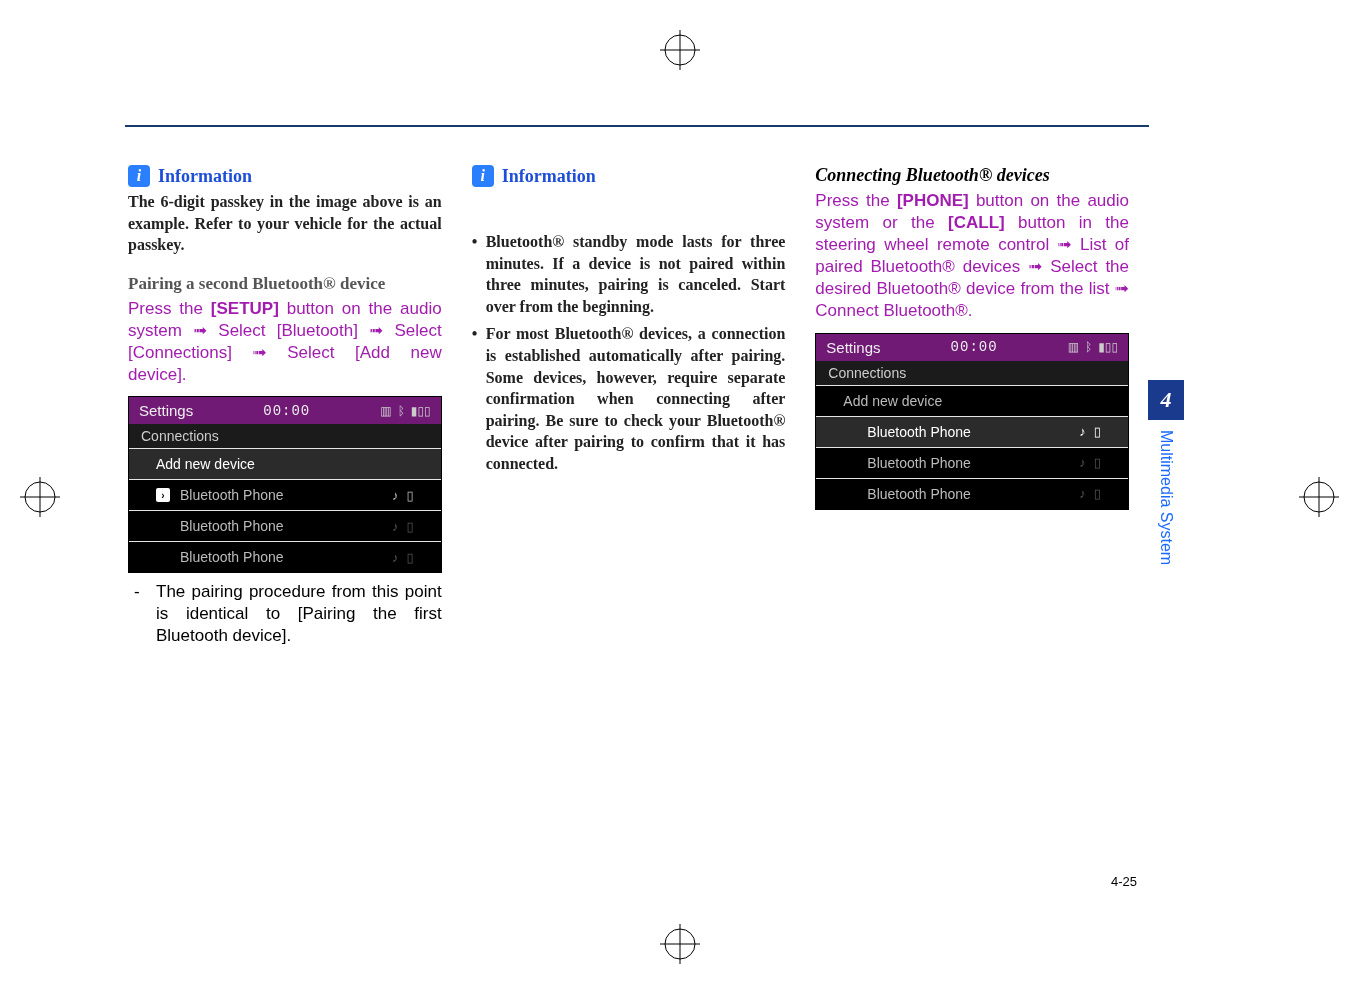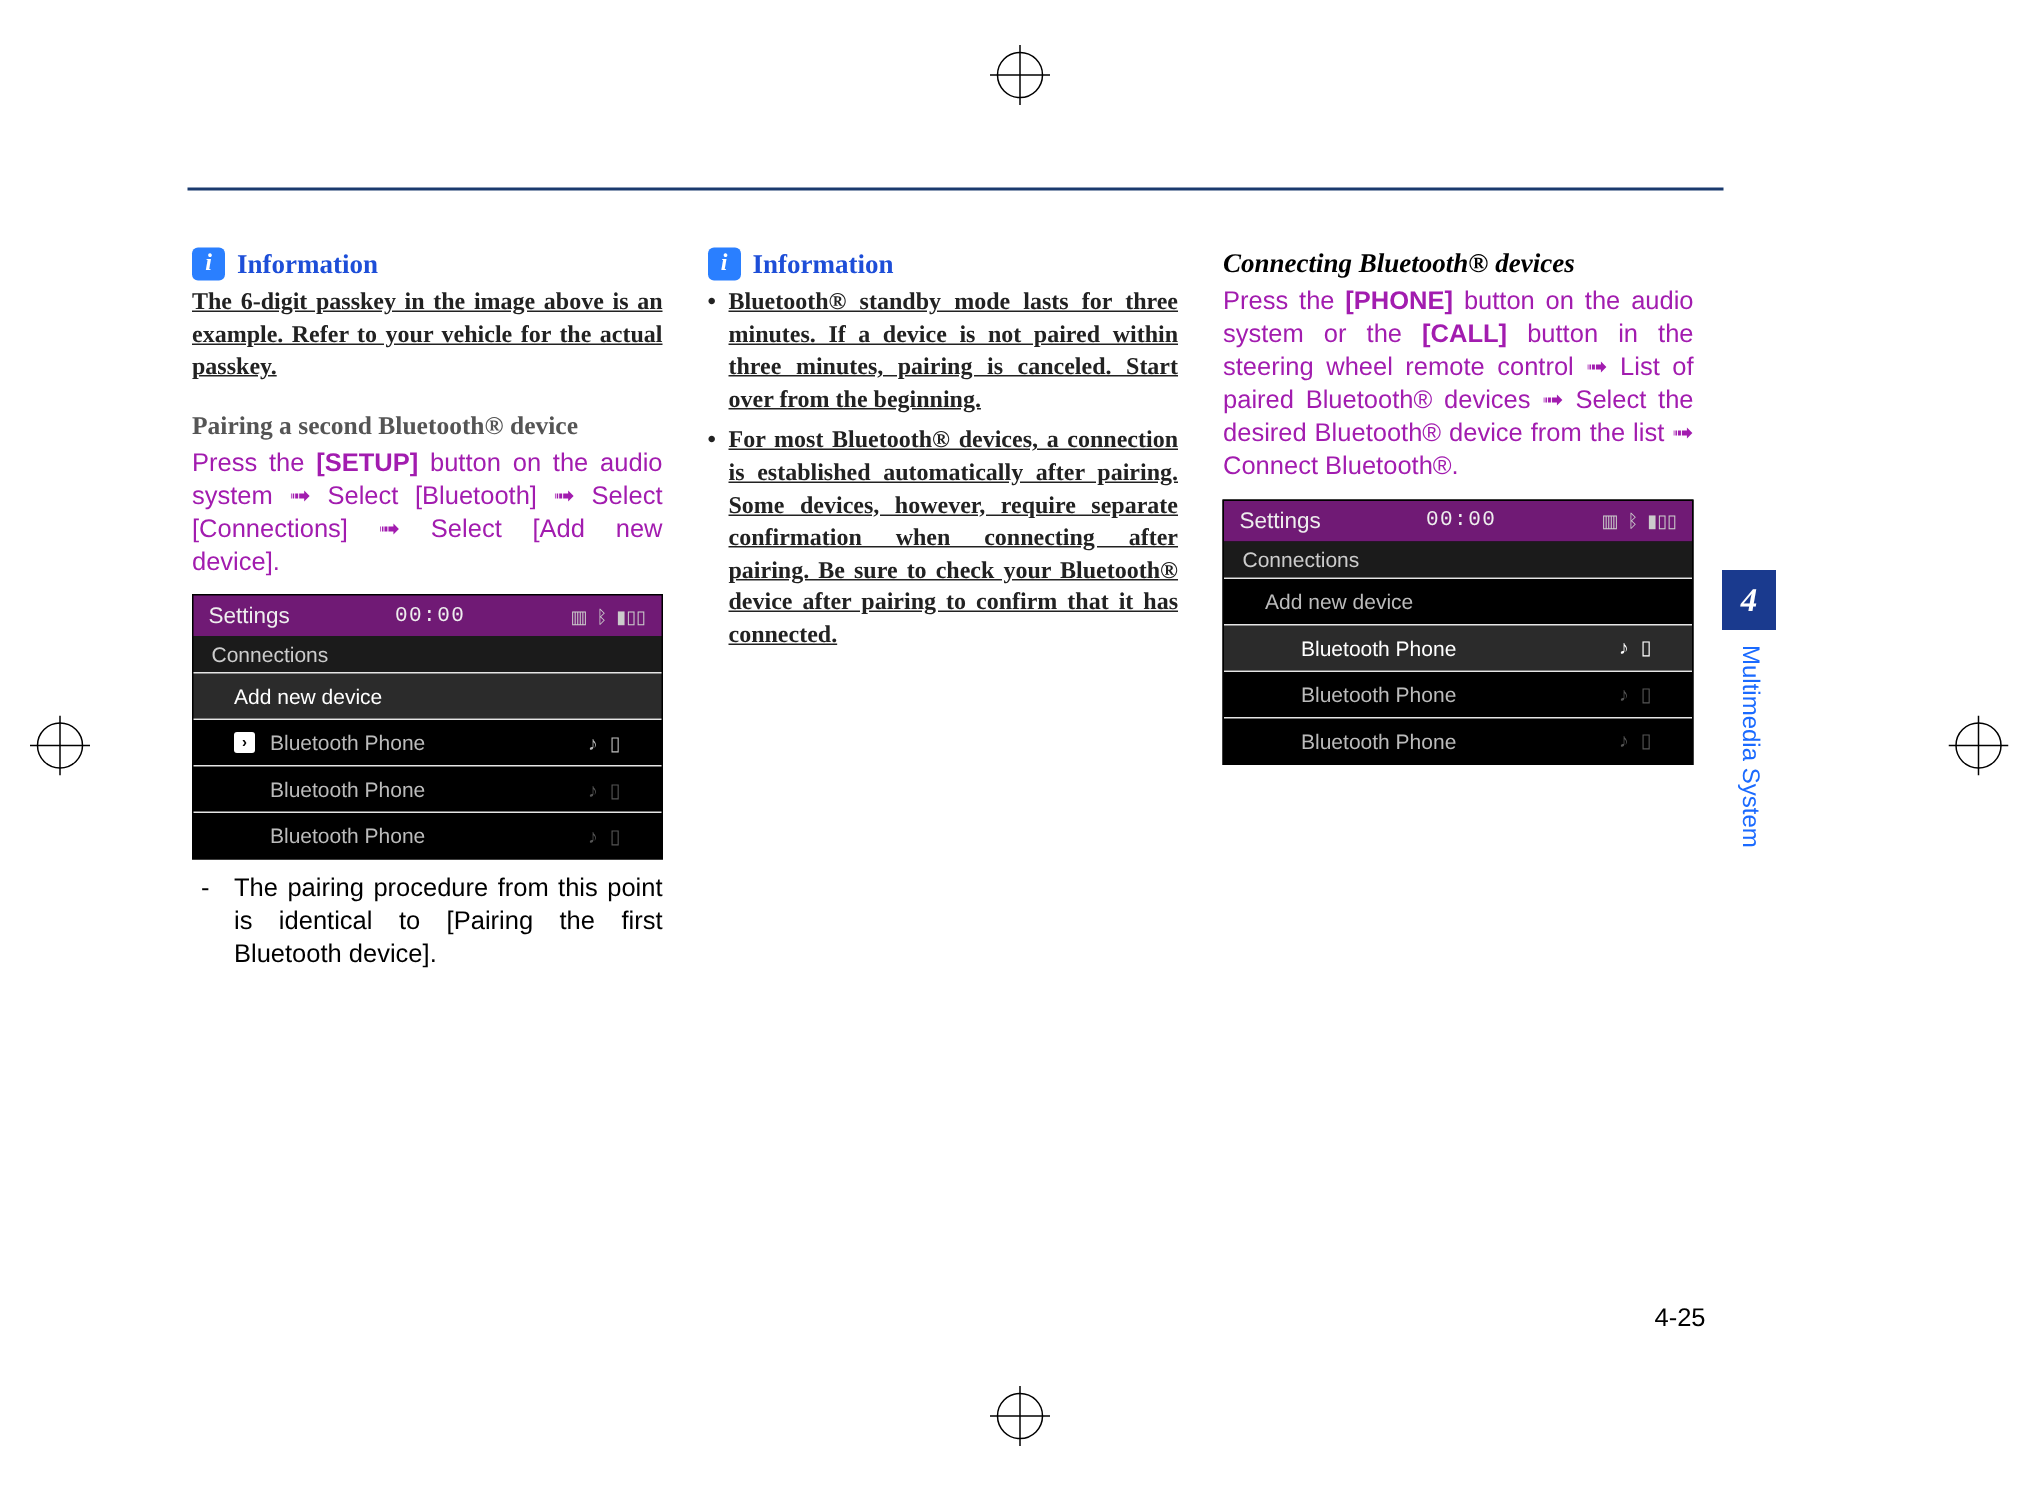--- a/index.html
+++ b/index.html
@@ -71,21 +71,20 @@
     font-family: Georgia, 'Times New Roman', serif;
   }
   .serif-body {
     font-family: Georgia, 'Times New Roman', serif;
     font-size: 16px;
     font-weight: bold;
     text-align: justify;
     line-height: 1.35;
     color: #222;
     margin-bottom: 16px;
-    text-decoration: underline;
   }
   .section-heading {
     font-family: Georgia, 'Times New Roman', serif;
     font-size: 17px;
     font-weight: bold;
     color: #555;
     margin-top: 18px;
     margin-bottom: 4px;
   }
   .body-sans {
@@ -241,21 +240,21 @@
     padding: 10px 0;
     text-align: left;
     margin: 0 auto;
   }
 
   .page-num {
     position: absolute;
     right: 222px;
     bottom: 105px;
     font-family: Arial, sans-serif;
-    font-size: 17px;
+    font-size: 13px;
     color: #000;
   }
 </style>
 </head>
 <body>
 
 <div class="crop-mark top">
   <svg viewBox="0 0 40 40">
       <circle cx="20" cy="20" r="15" fill="none" stroke="#000" stroke-width="1"></circle>
       <line x1="20" y1="0" x2="20" y2="40" stroke="#000" stroke-width="1"></line>
@@ -350,21 +349,21 @@
     <ul class="dash-list">
       <li>The pairing procedure from this point is identical to [Pairing the first Bluetooth device].</li>
     </ul>
   </div>
 
   <div class="col">
     <div class="info-badge">
       <span class="i-box">i</span>
       <span class="info-title">Information</span>
     </div>
-    <ul class="bullet-list serif-body" style="margin-bottom:0;">
+    <ul class="bullet-list serif-body" style="margin-bottom:0;margin-top:40px;">
       <li>Bluetooth® standby mode lasts for three minutes. If a device is not paired within three minutes, pairing is canceled. Start over from the beginning.</li>
       <li>For most Bluetooth® devices, a connection is established automatically after pairing. Some devices, however, require separate confirmation when connecting after pairing. Be sure to check your Bluetooth® device after pairing to confirm that it has connected.</li>
     </ul>
   </div>
 
   <div class="col">
     <div class="italic-head">Connecting Bluetooth® devices</div>
     <div class="body-sans">
       <span>Press the </span><span class="bold">[PHONE]</span><span> button on the audio system or the </span><span class="bold">[CALL]</span><span> button in the steering wheel remote control ➟ List of paired Bluetooth® devices ➟ Select the desired Bluetooth® device from the list ➟ Connect Bluetooth®.</span>
     </div>

